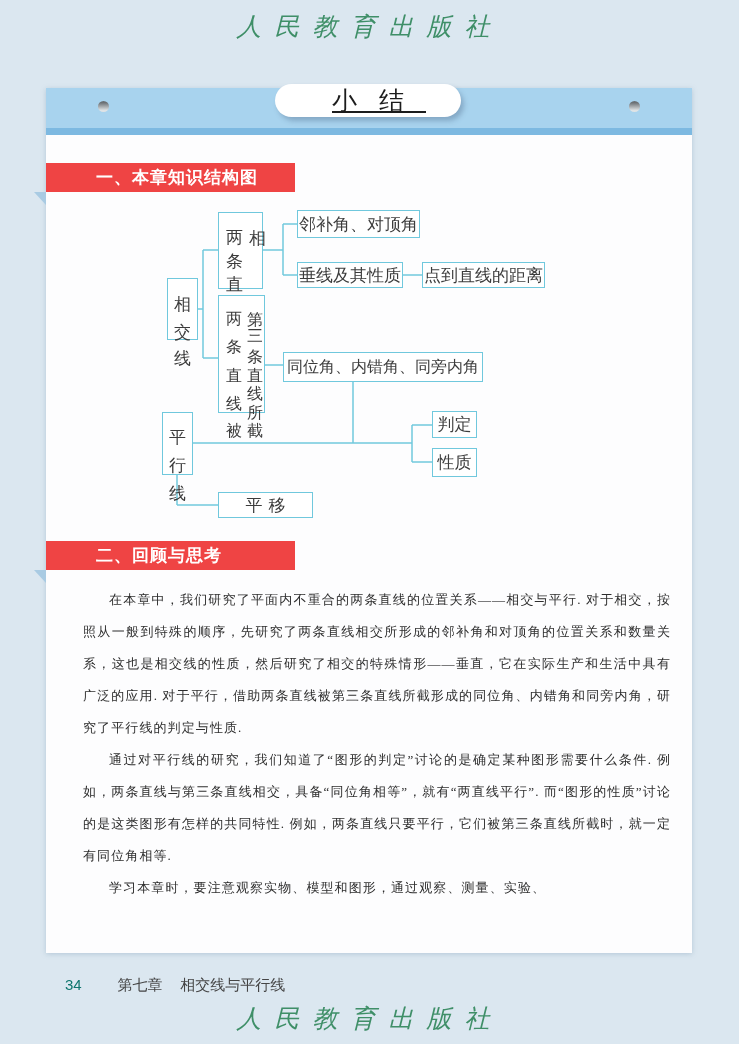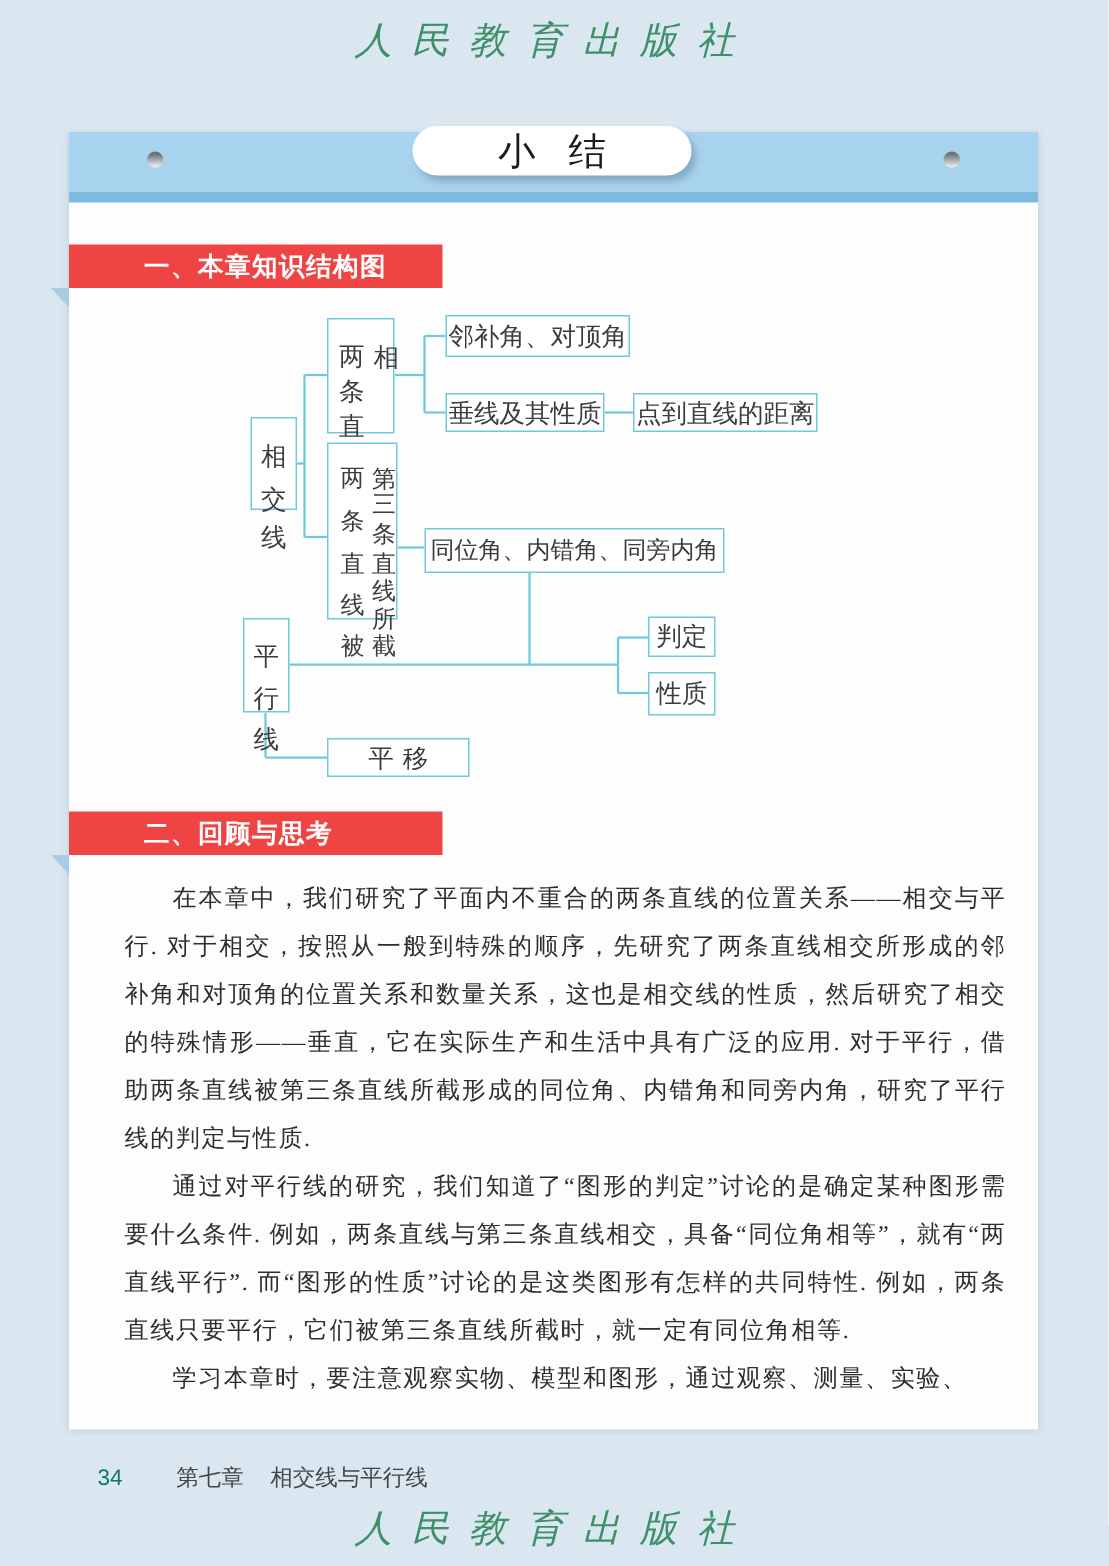--- a/index.html
+++ b/index.html
@@ -36,20 +36,21 @@
   }
   .grommet.left{left:52px;}
   .grommet.right{left:583px;}
   .titlepill{
     position:absolute;left:229px;top:-4px;width:186px;height:33px;
     background:#ffffff;border-radius:17px;
     box-shadow:3px 4px 5px rgba(90,120,150,.45);
     display:flex;align-items:center;justify-content:center;
     font-size:25px;color:#1c1c1c;letter-spacing:22px;padding-left:22px;
     box-sizing:border-box;
+    text-decoration:underline;
   }
   .banner{
     position:absolute;left:0;width:249px;height:29px;
     background:#ef4444;color:#ffffff;
     font-family:"Liberation Sans","DejaVu Sans",sans-serif;
     font-size:17px;font-weight:bold;letter-spacing:1px;
     display:flex;align-items:center;padding-left:50px;box-sizing:border-box;
   }
   .banner.first{top:75px;}
   .banner.second{top:453px;}
@@ -68,21 +69,21 @@
   .hbox{display:flex;align-items:center;justify-content:center;white-space:nowrap;}
   .vbox{display:flex;flex-direction:row;justify-content:space-between;padding:3px 4px;}
   .vbox.single{justify-content:center;}
   .vcol{
     writing-mode:vertical-rl;text-orientation:upright;
     height:100%;text-align:justify;text-align-last:justify;
   }
 
   .review-text{
     position:absolute;left:37px;top:496px;width:588px;
-    font-size:16px;line-height:32px;color:#2e2e2e;
+    font-size:13px;line-height:32px;color:#2e2e2e;
     text-align:justify;letter-spacing:1.1px;
   }
   .review-text p{margin:0;text-indent:2em;}
 
   .footer{
     position:absolute;left:65px;top:976px;
     font-size:15px;color:#454545;white-space:nowrap;
   }
   .footer .pageno{font-family:"Liberation Sans","DejaVu Sans",sans-serif;color:#0f766e;margin-right:32px;}
   .footer .chap{margin-right:14px;}

